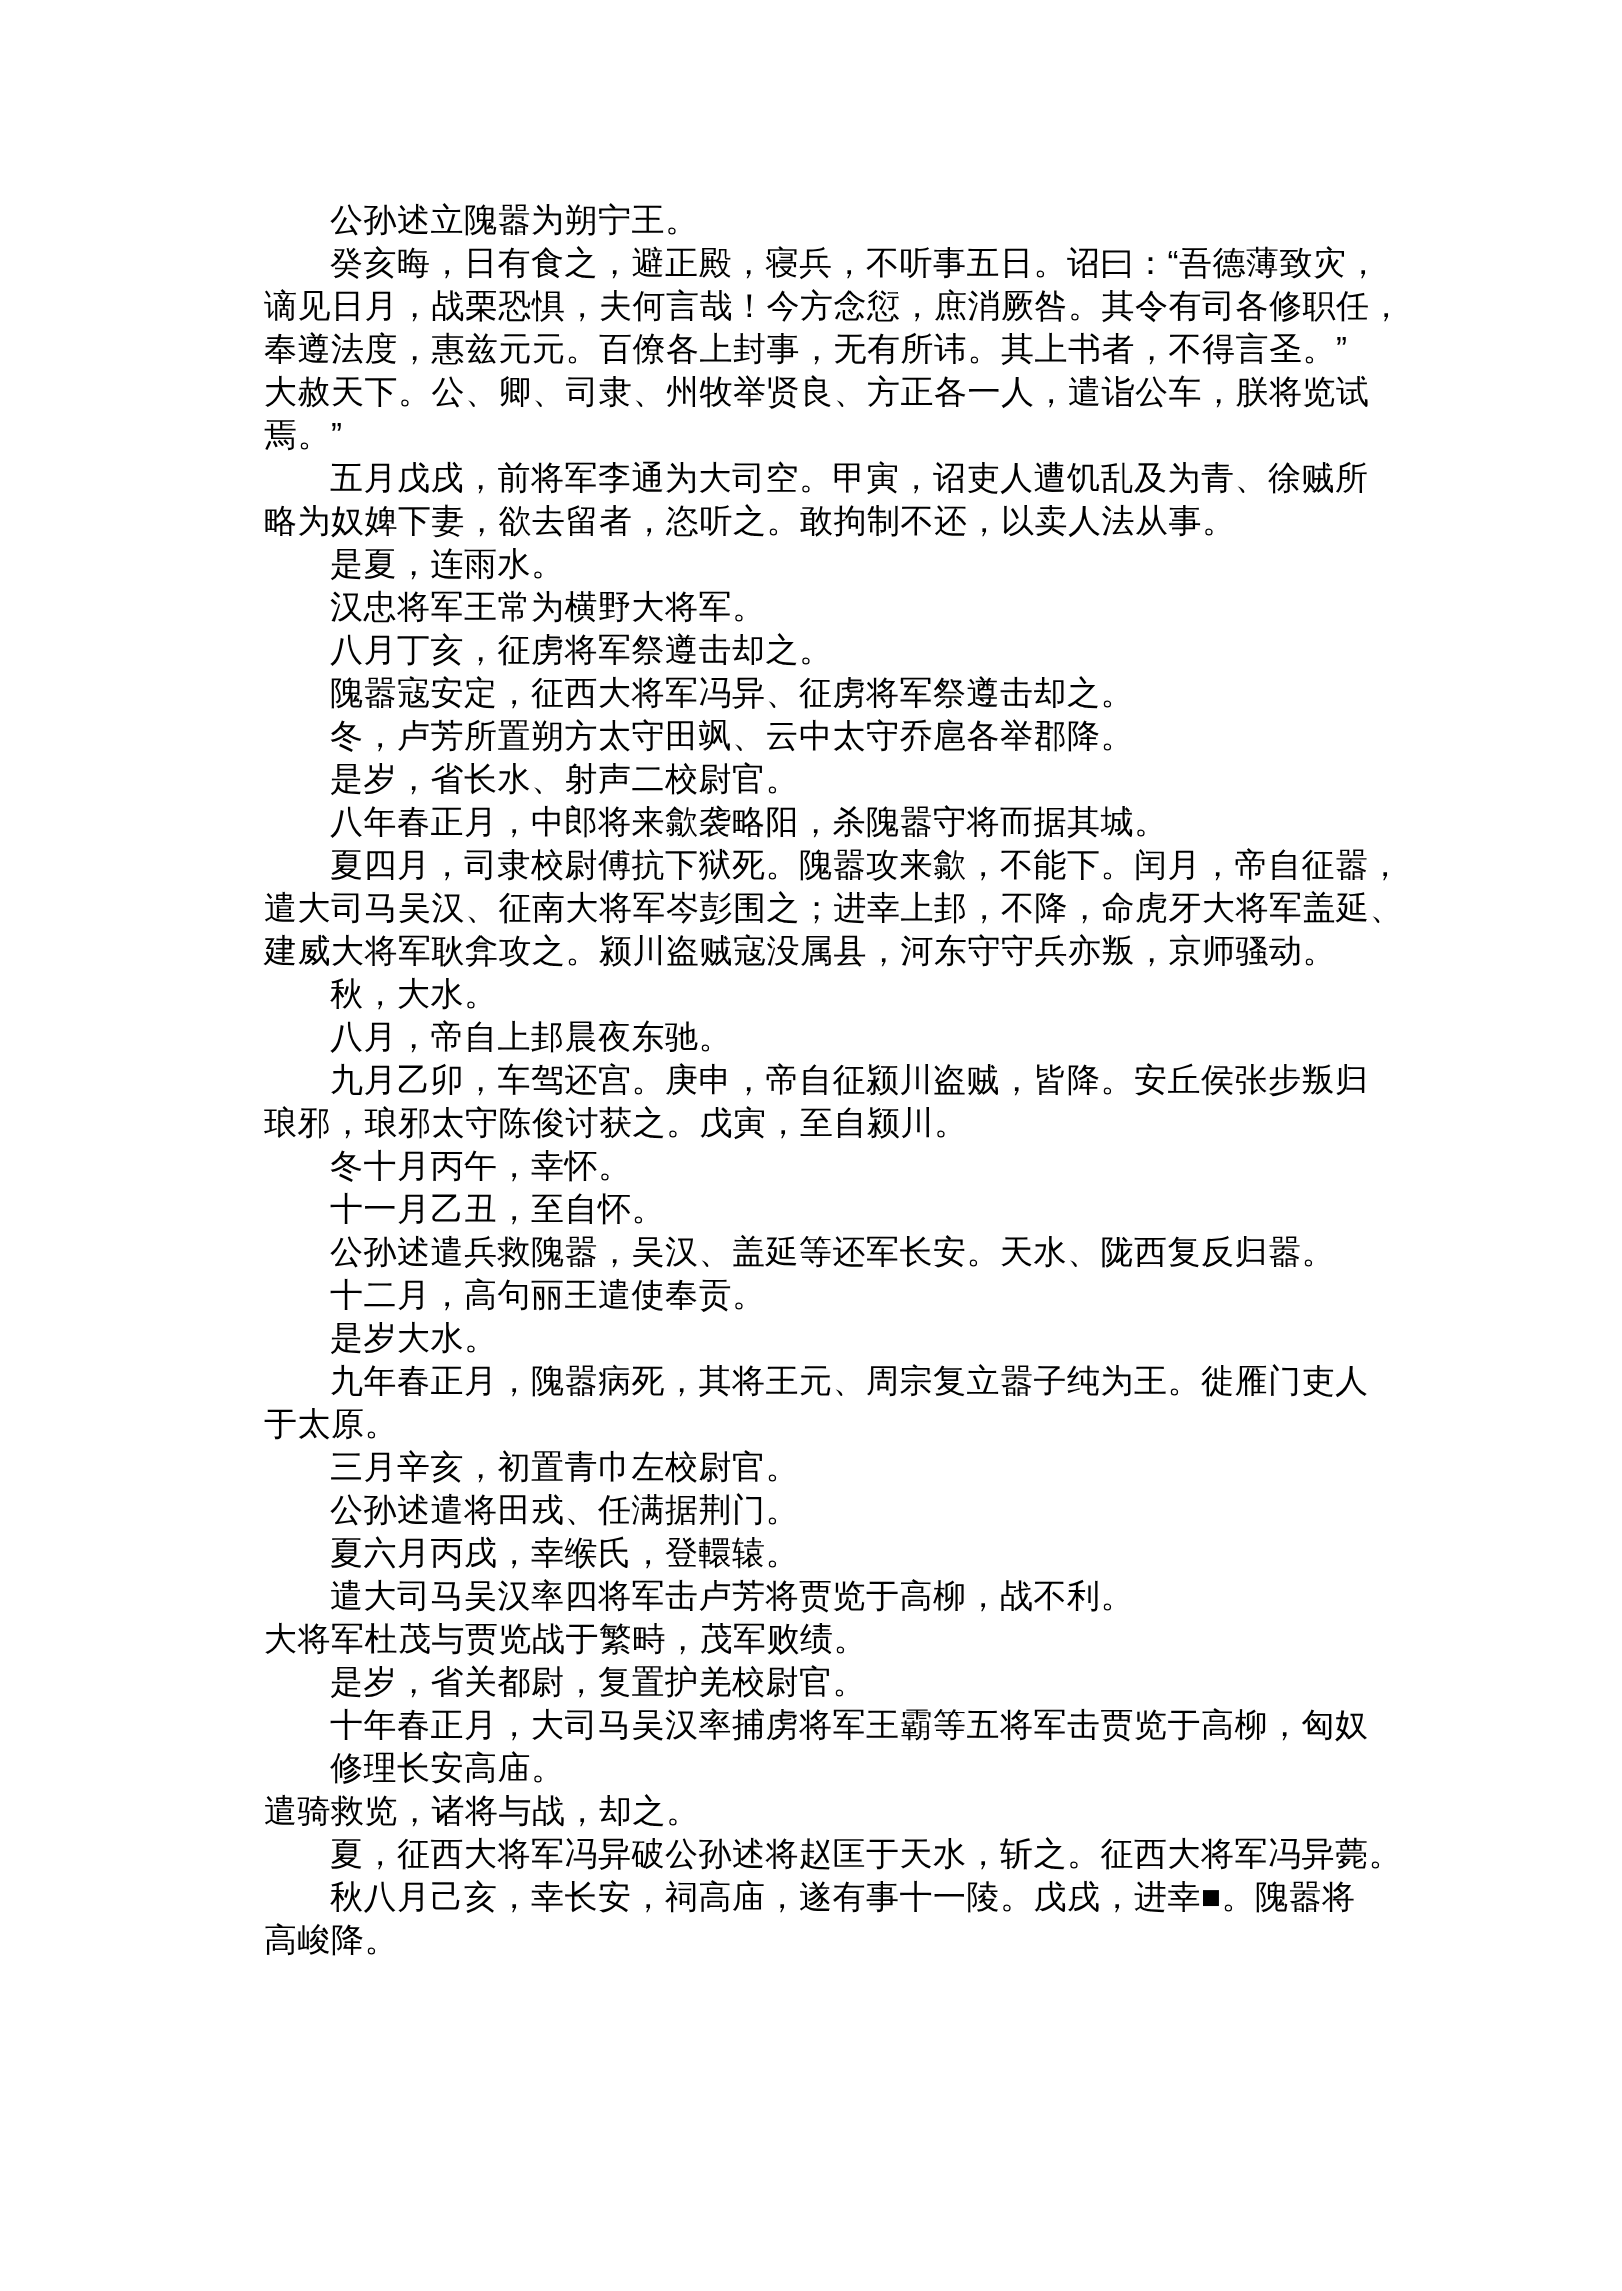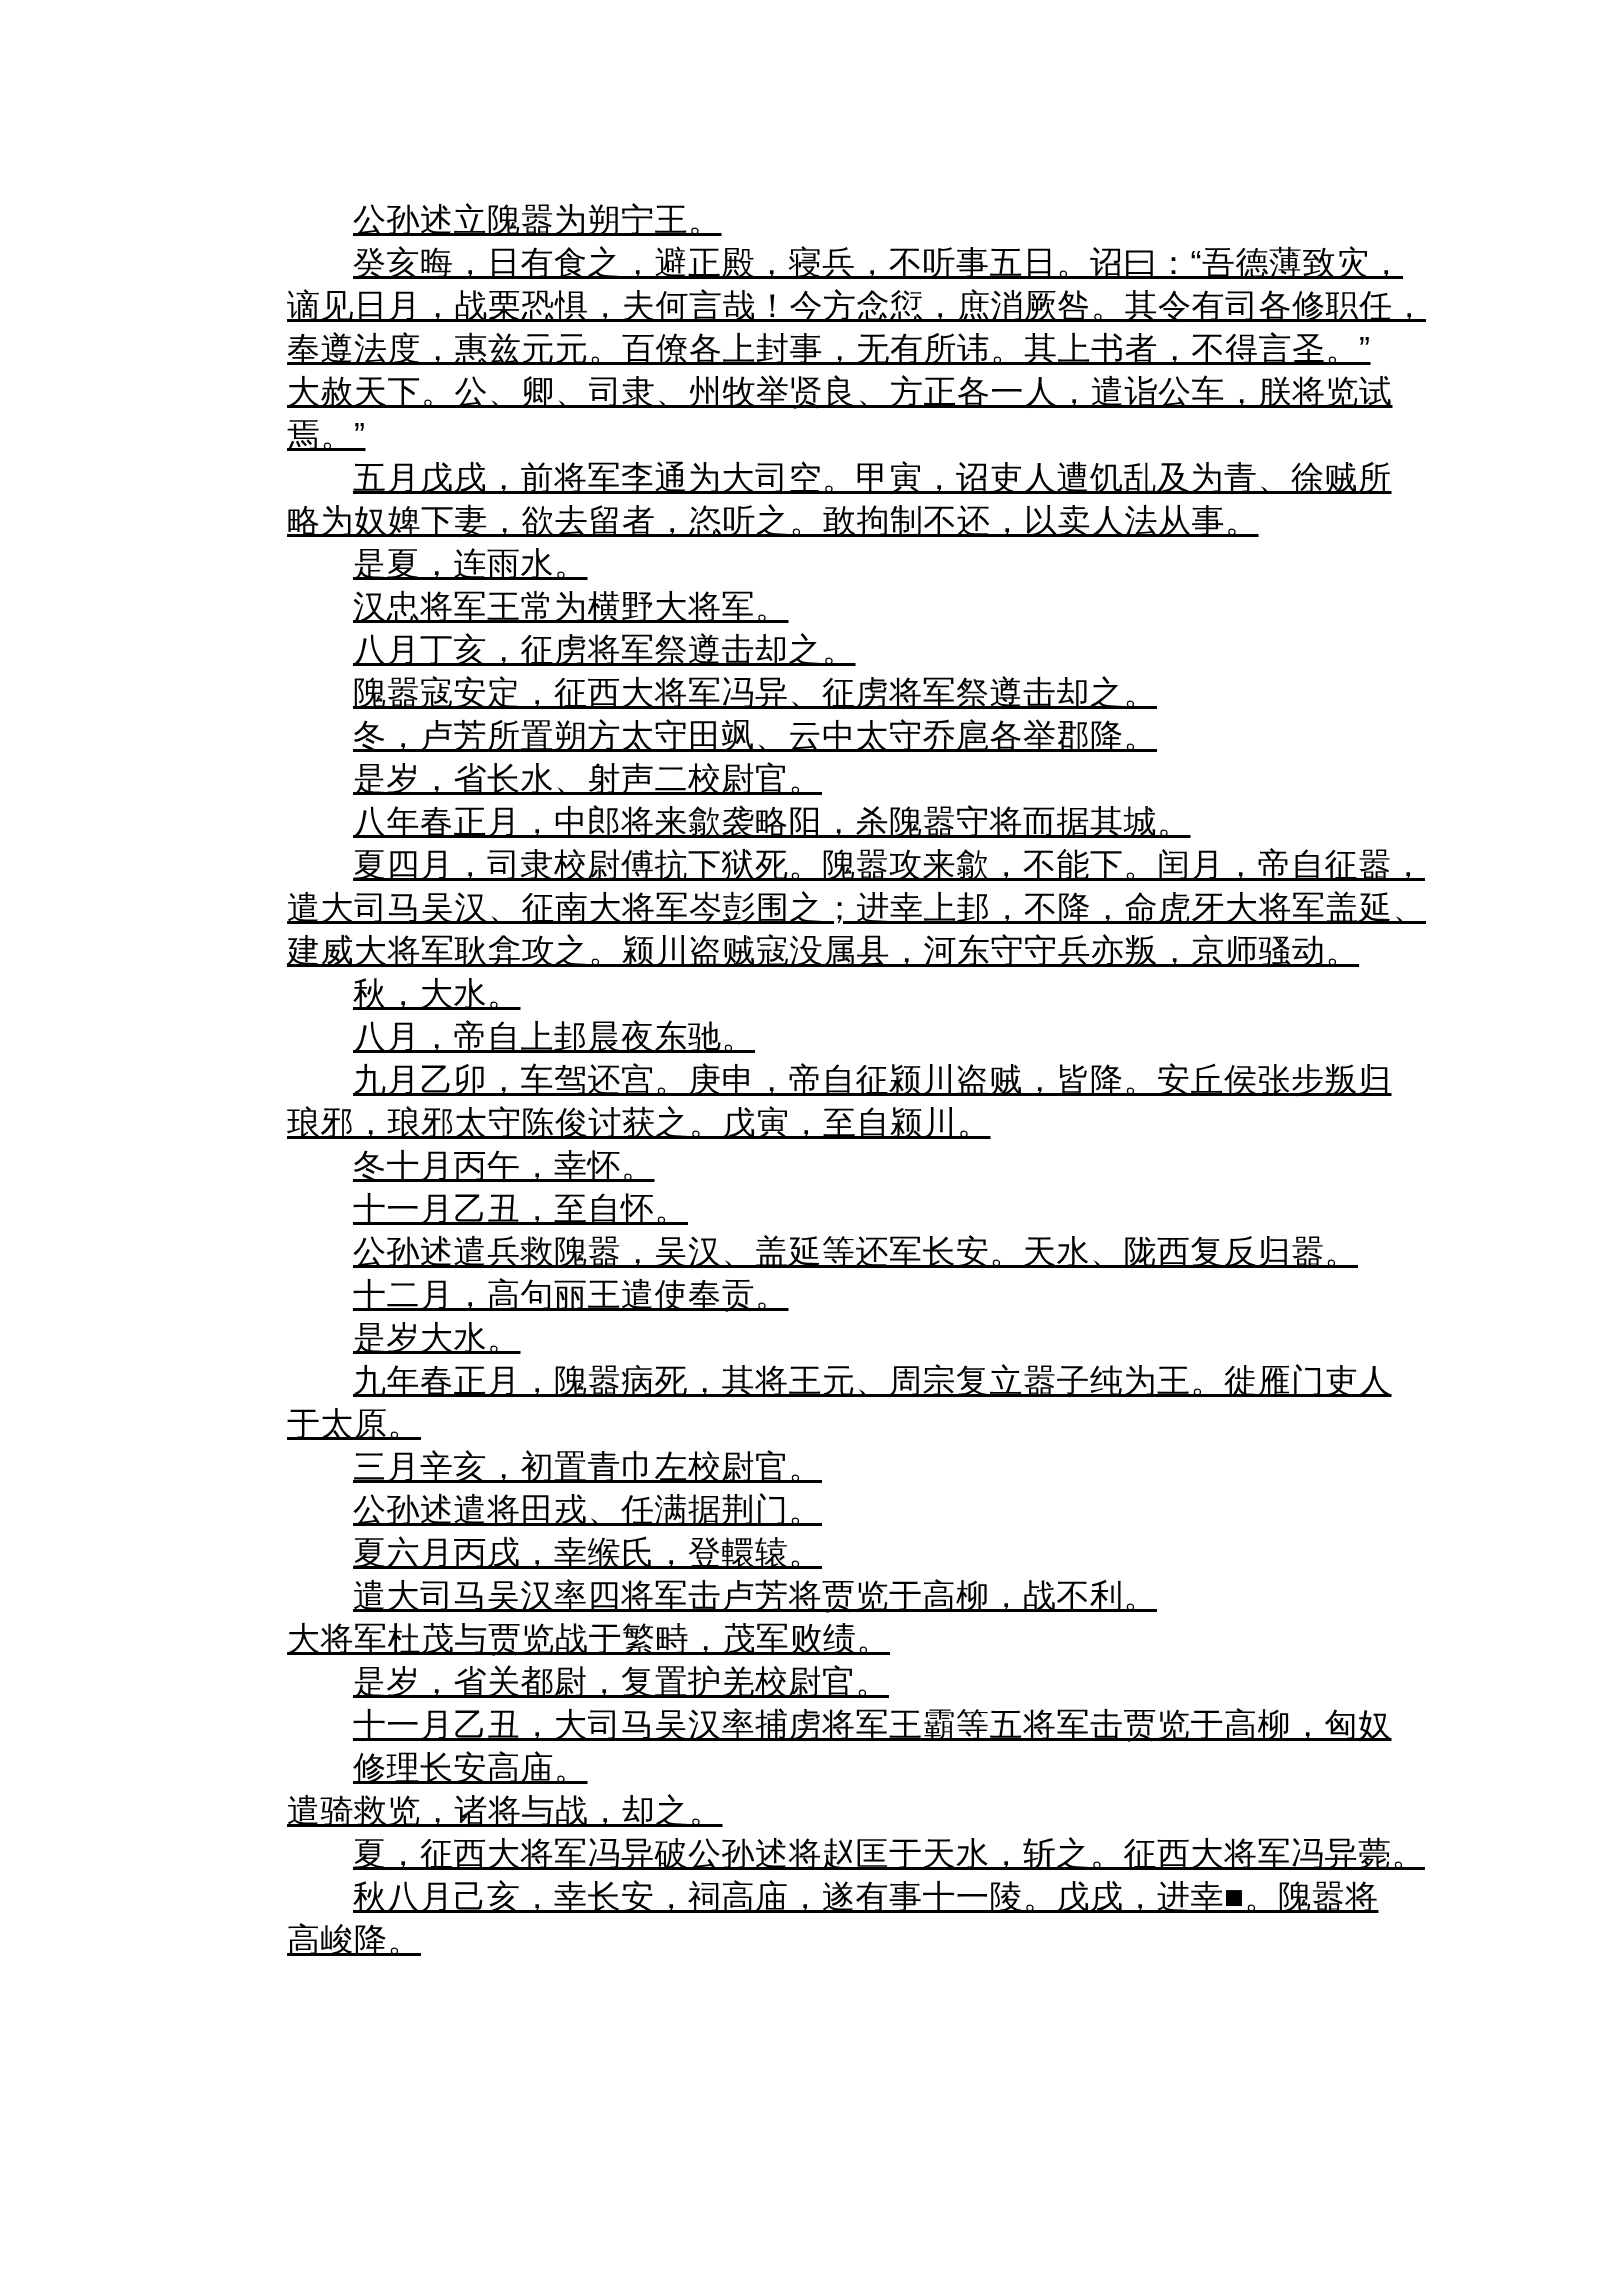--- a/index.html
+++ b/index.html
@@ -16,24 +16,23 @@
   .page {
     position: absolute;
     left: 0; top: 0;
     width: 1622px;
     height: 2292px;
     background: #ffffff;
     overflow: hidden;
   }
   .text-block {
     position: absolute;
-    left: 287px;
+    left: 264px;
     top: 198px;
     width: 1157px;
-    text-decoration: underline;
   }
   .line {
     height: 43px;
     line-height: 43px;
     font-size: 33px;
     letter-spacing: 0.5px;
     white-space: nowrap;
     color: #000000;
     font-family: "Liberation Sans", sans-serif;
   }
@@ -74,21 +73,21 @@
       <div class="line indent">十二月，高句丽王遣使奉贡。</div>
       <div class="line indent">是岁大水。</div>
       <div class="line indent">九年春正月，隗嚣病死，其将王元、周宗复立嚣子纯为王。徙雁门吏人</div>
       <div class="line">于太原。</div>
       <div class="line indent">三月辛亥，初置青巾左校尉官。</div>
       <div class="line indent">公孙述遣将田戎、任满据荆门。</div>
       <div class="line indent">夏六月丙戌，幸缑氏，登轘辕。</div>
       <div class="line indent">遣大司马吴汉率四将军击卢芳将贾览于高柳，战不利。</div>
       <div class="line">大将军杜茂与贾览战于繁畤，茂军败绩。</div>
       <div class="line indent">是岁，省关都尉，复置护羌校尉官。</div>
-      <div class="line indent">十一月乙丑，大司马吴汉率捕虏将军王霸等五将军击贾览于高柳，匈奴</div>
+      <div class="line indent">十年春正月，大司马吴汉率捕虏将军王霸等五将军击贾览于高柳，匈奴</div>
       <div class="line indent">修理长安高庙。</div>
       <div class="line">遣骑救览，诸将与战，却之。</div>
       <div class="line indent">夏，征西大将军冯异破公孙述将赵匡于天水，斩之。征西大将军冯异薨。</div>
       <div class="line indent">秋八月己亥，幸长安，祠高庙，遂有事十一陵。戊戌，进幸■。隗嚣将</div>
       <div class="line">高峻降。</div>
     </div>
 </div>
 
 
 </body></html>

